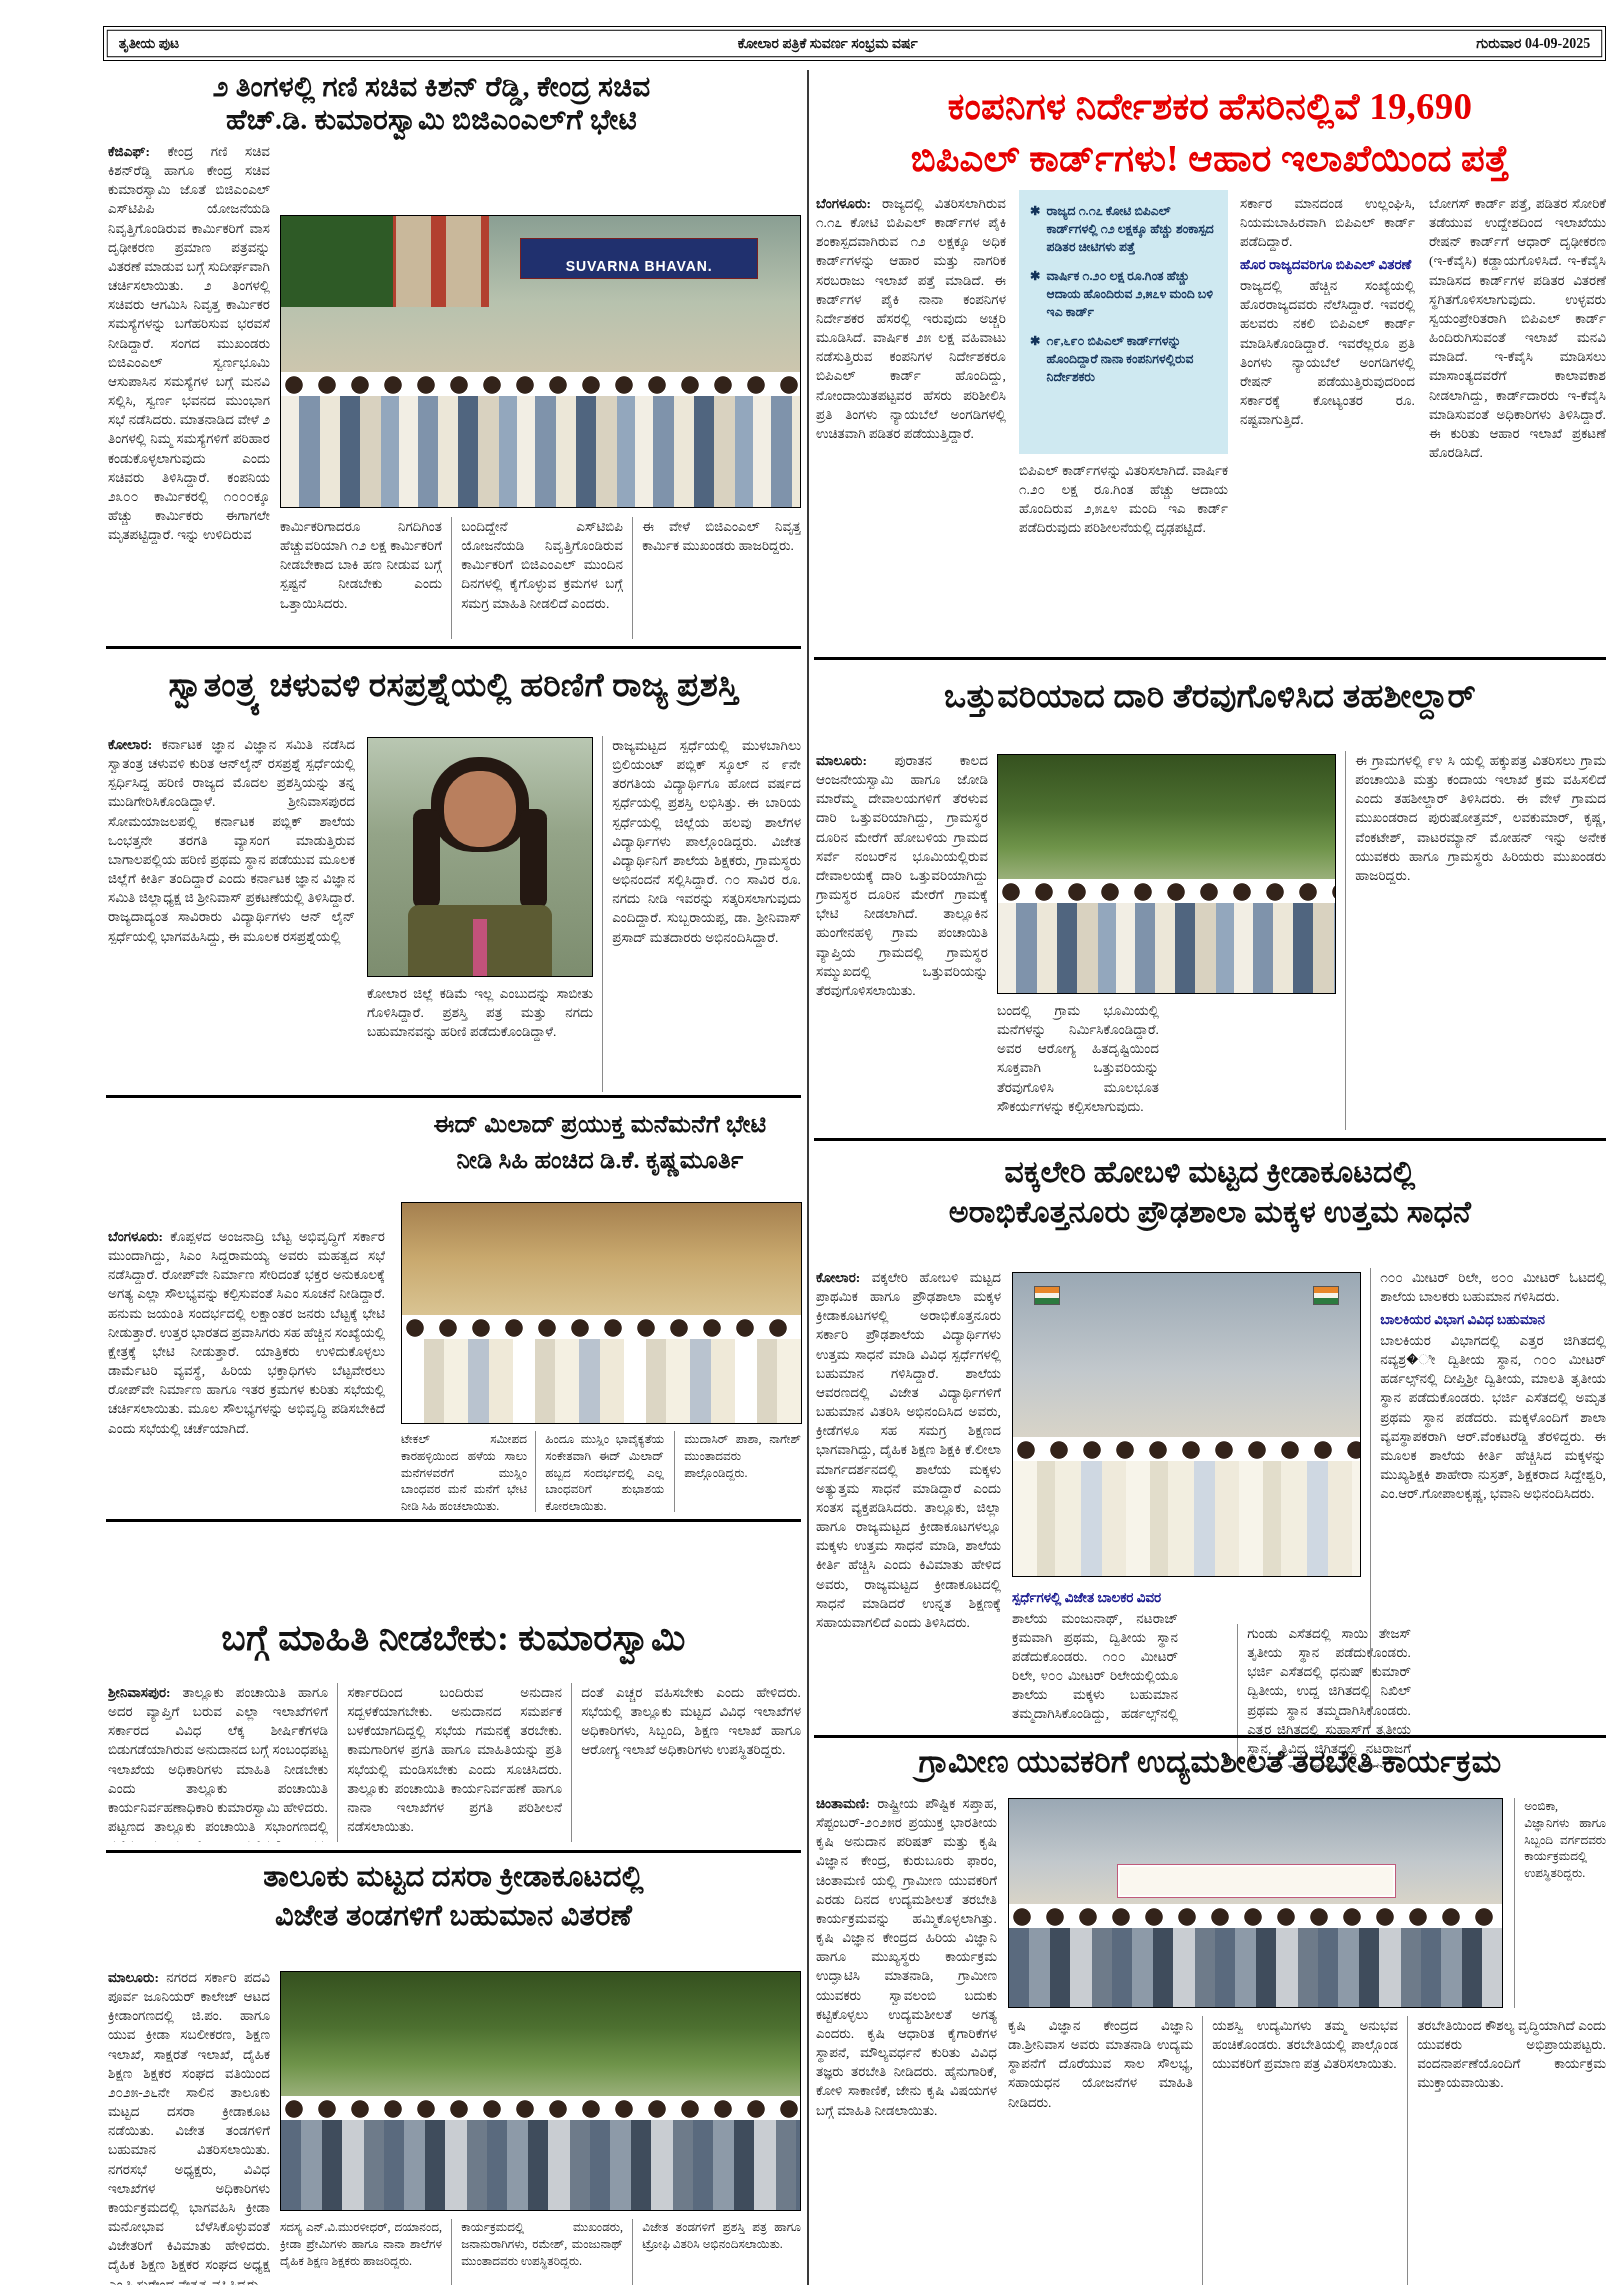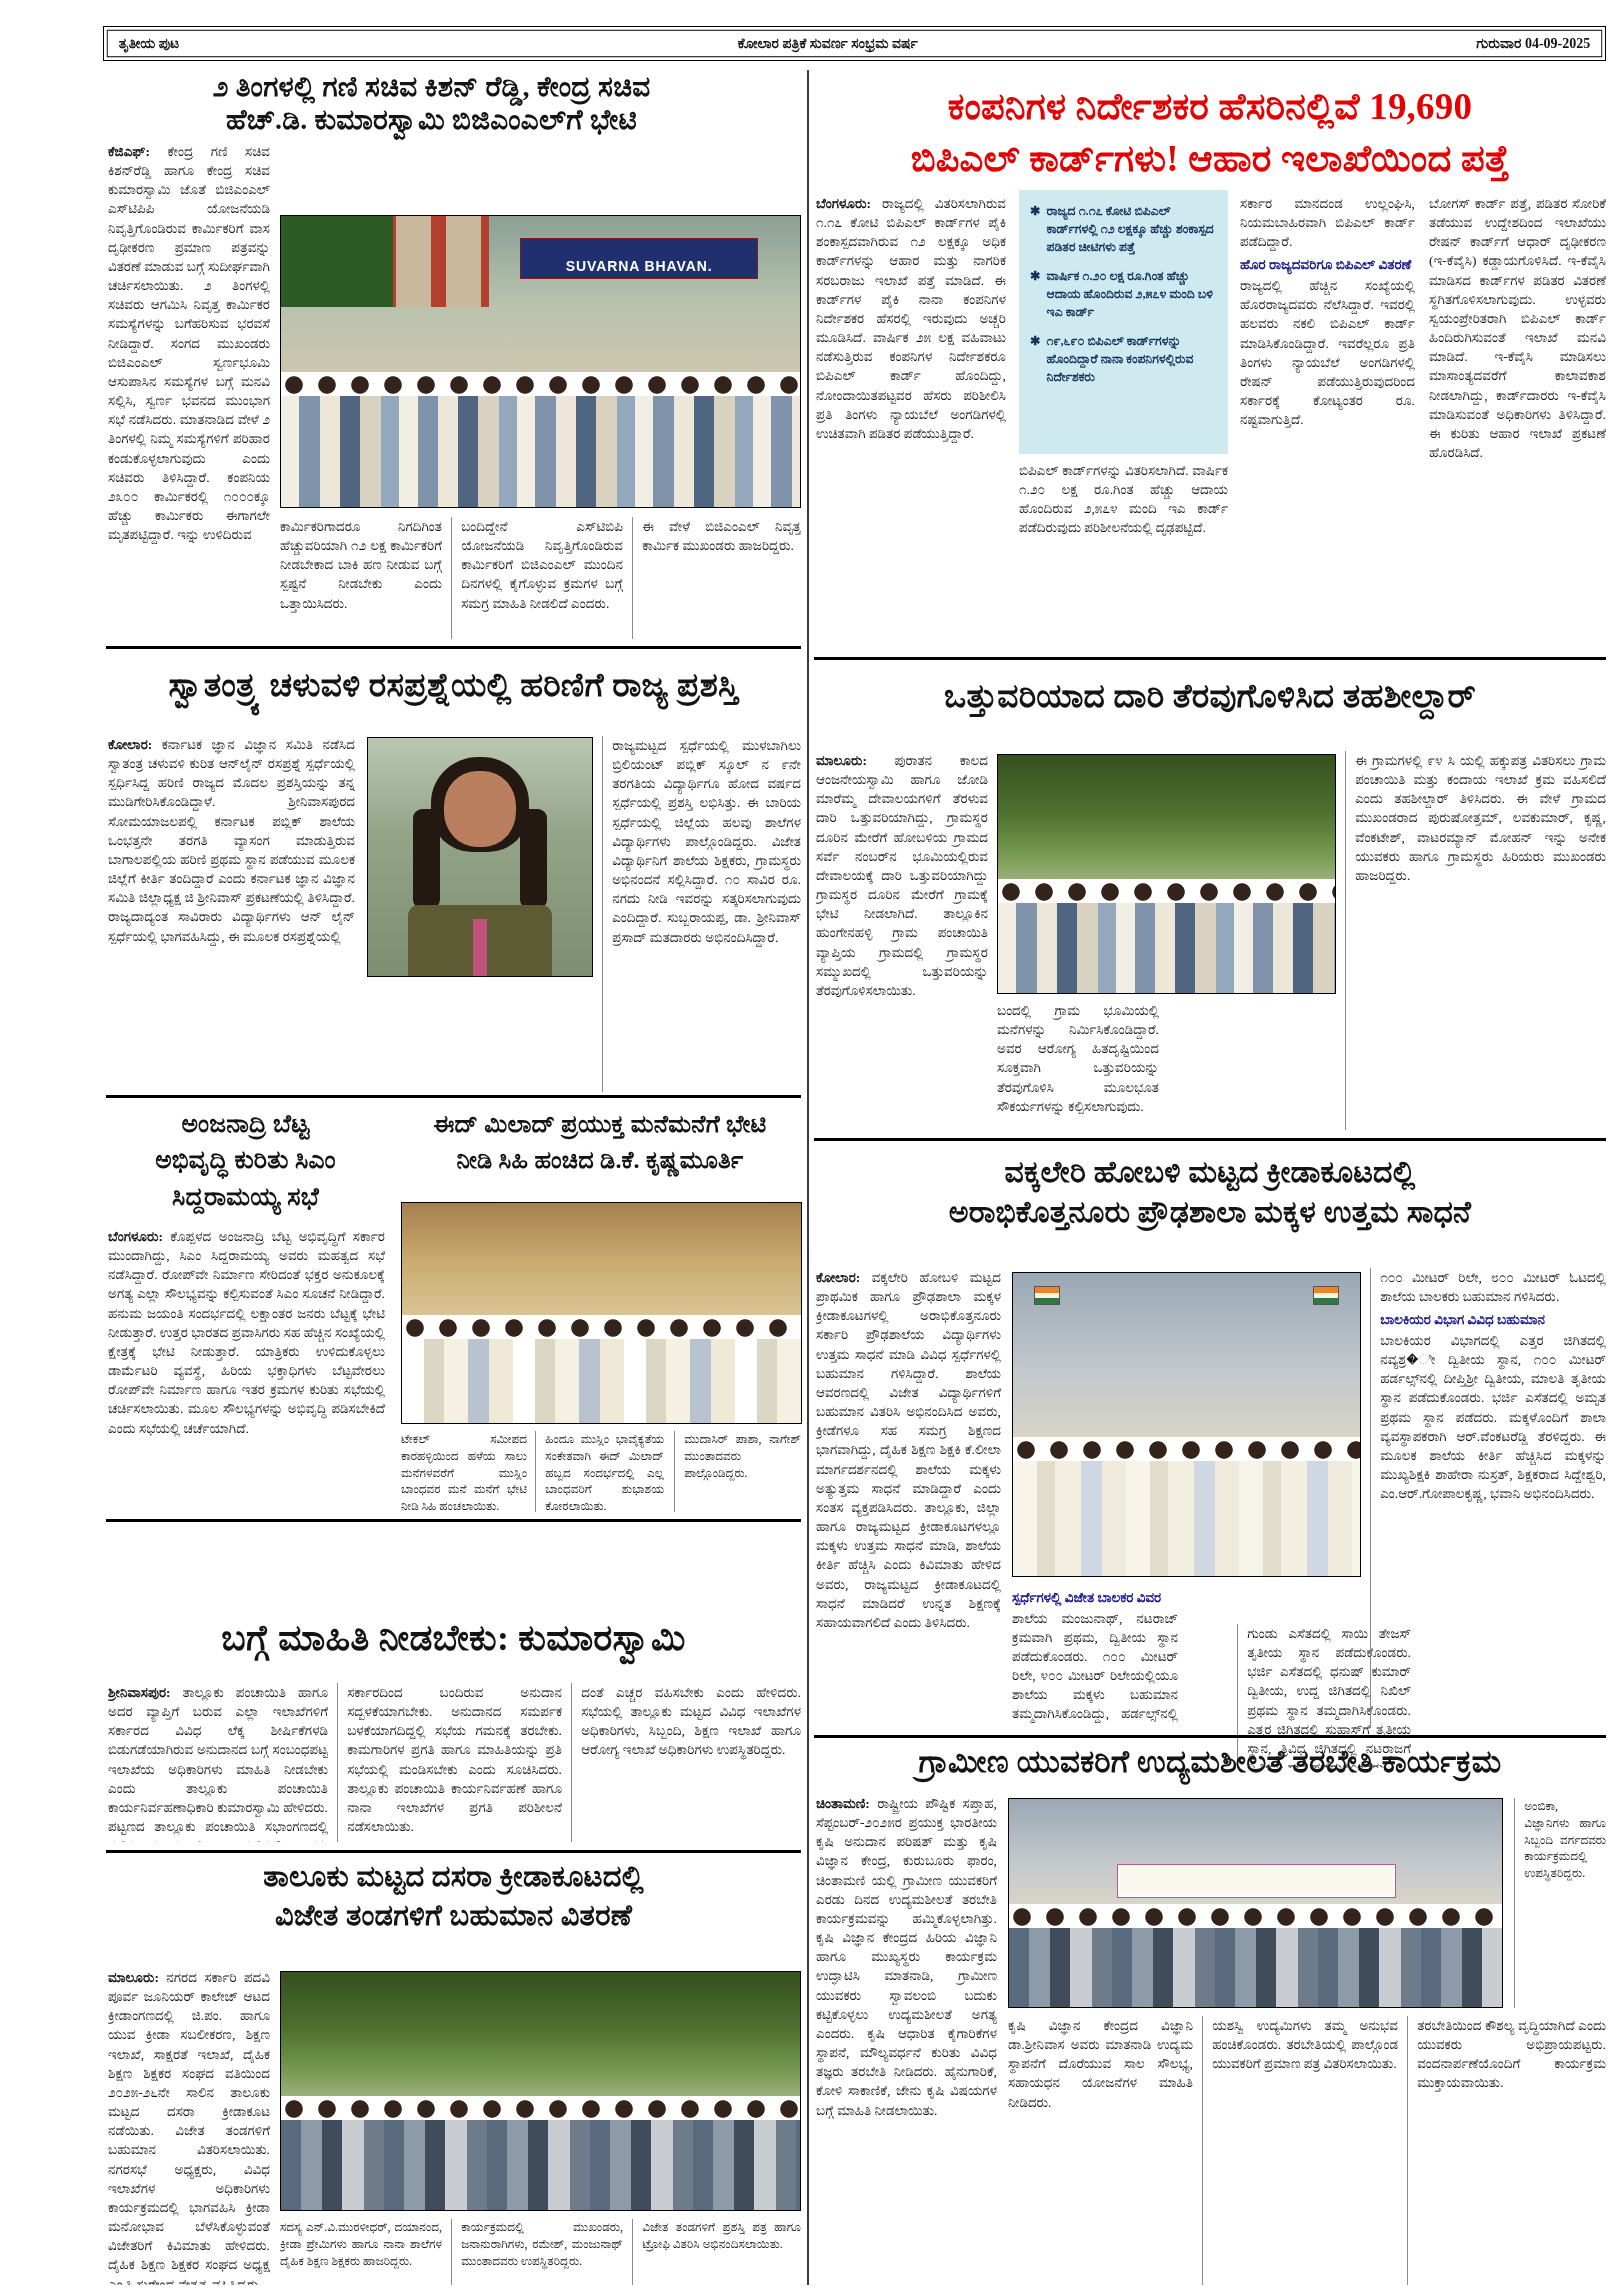--- a/index.html
+++ b/index.html
@@ -127,42 +127,38 @@
     <span>ಕರ್ನಾಟಕ ಜ್ಞಾನ ವಿಜ್ಞಾನ ಸಮಿತಿ ನಡೆಸಿದ ಸ್ವಾತಂತ್ರ ಚಳುವಳಿ ಕುರಿತ ಆನ್‌ಲೈನ್ ರಸಪ್ರಶ್ನೆ ಸ್ಪರ್ಧೆಯಲ್ಲಿ ಸ್ಪರ್ಧಿಸಿದ್ದ ಹರಿಣಿ ರಾಜ್ಯದ ಮೊದಲ ಪ್ರಶಸ್ತಿಯನ್ನು ತನ್ನ ಮುಡಿಗೇರಿಸಿಕೊಂಡಿದ್ದಾಳೆ. ಶ್ರೀನಿವಾಸಪುರದ ಸೋಮಯಾಜಲಪಲ್ಲಿ ಕರ್ನಾಟಕ ಪಬ್ಲಿಕ್ ಶಾಲೆಯ ಒಂಭತ್ತನೇ ತರಗತಿ ವ್ಯಾಸಂಗ ಮಾಡುತ್ತಿರುವ ಬಾಗಾಲಪಲ್ಲಿಯ ಹರಿಣಿ ಪ್ರಥಮ ಸ್ಥಾನ ಪಡೆಯುವ ಮೂಲಕ ಜಿಲ್ಲೆಗೆ ಕೀರ್ತಿ ತಂದಿದ್ದಾರೆ ಎಂದು ಕರ್ನಾಟಕ ಜ್ಞಾನ ವಿಜ್ಞಾನ ಸಮಿತಿ ಜಿಲ್ಲಾಧ್ಯಕ್ಷ ಜಿ ಶ್ರೀನಿವಾಸ್ ಪ್ರಕಟಣೆಯಲ್ಲಿ ತಿಳಿಸಿದ್ದಾರೆ. ರಾಜ್ಯದಾದ್ಯಂತ ಸಾವಿರಾರು ವಿದ್ಯಾರ್ಥಿಗಳು ಆನ್ ಲೈನ್ ಸ್ಪರ್ಧೆಯಲ್ಲಿ ಭಾಗವಹಿಸಿದ್ದು, ಈ ಮೂಲಕ ರಸಪ್ರಶ್ನೆಯಲ್ಲಿ</span>
   </div>
   <div class="photo" id="portrait" style="left:367px;top:737px;width:226px;height:240px;">
     <div class="hair"></div>
     <div class="face"></div>
     <div class="braidL"></div>
     <div class="braidR"></div>
     <div class="dress"></div>
     <div class="lanyard"></div>
   </div>
+  <div class="col" style="left:367px;top:984px;width:226px;height:107px;">ಕೋಲಾರ ಜಿಲ್ಲೆ ಕಡಿಮೆ ಇಲ್ಲ ಎಂಬುದನ್ನು ಸಾಬೀತು ಗೊಳಿಸಿದ್ದಾರೆ. ಪ್ರಶಸ್ತಿ ಪತ್ರ ಮತ್ತು ನಗದು ಬಹುಮಾನವನ್ನು ಹರಿಣಿ ಪಡೆದುಕೊಂಡಿದ್ದಾಳೆ.</div>
   <div class="col vr" style="left:602px;top:736px;width:199px;height:356px;">ರಾಜ್ಯಮಟ್ಟದ ಸ್ಪರ್ಧೆಯಲ್ಲಿ ಮುಳಬಾಗಿಲು ಬ್ರಿಲಿಯಂಟ್ ಪಬ್ಲಿಕ್ ಸ್ಕೂಲ್ ನ ೯ನೇ ತರಗತಿಯ ವಿದ್ಯಾರ್ಥಿಗೂ ಹೋದ ವರ್ಷದ ಸ್ಪರ್ಧೆಯಲ್ಲಿ ಪ್ರಶಸ್ತಿ ಲಭಿಸಿತ್ತು. ಈ ಬಾರಿಯ ಸ್ಪರ್ಧೆಯಲ್ಲಿ ಜಿಲ್ಲೆಯ ಹಲವು ಶಾಲೆಗಳ ವಿದ್ಯಾರ್ಥಿಗಳು ಪಾಲ್ಗೊಂಡಿದ್ದರು. ವಿಜೇತ ವಿದ್ಯಾರ್ಥಿನಿಗೆ ಶಾಲೆಯ ಶಿಕ್ಷಕರು, ಗ್ರಾಮಸ್ಥರು ಅಭಿನಂದನೆ ಸಲ್ಲಿಸಿದ್ದಾರೆ. ೧೦ ಸಾವಿರ ರೂ. ನಗದು ನೀಡಿ ಇವರನ್ನು ಸತ್ಕರಿಸಲಾಗುವುದು ಎಂದಿದ್ದಾರೆ. ಸುಬ್ಬರಾಯಪ್ಪ, ಡಾ. ಶ್ರೀನಿವಾಸ್ ಪ್ರಸಾದ್ ಮತದಾರರು ಅಭಿನಂದಿಸಿದ್ದಾರೆ.</div>
   <div class="abs hrule" style="left:106px;top:1095px;width:695px;"></div>
 
   <div class="abs hl nowrap" style="left:814px;top:677px;width:792px;font-size:33px;">ಒತ್ತುವರಿಯಾದ ದಾರಿ ತೆರವುಗೊಳಿಸಿದ ತಹಶೀಲ್ದಾರ್</div>
   <div class="col" style="left:816px;top:751px;width:172px;height:378px;">
     <b>ಮಾಲೂರು:</b>
     <span>ಪುರಾತನ ಕಾಲದ ಆಂಜನೇಯಸ್ವಾಮಿ ಹಾಗೂ ಜೋಡಿ ಮಾರೆಮ್ಮ ದೇವಾಲಯಗಳಿಗೆ ತೆರಳುವ ದಾರಿ ಒತ್ತುವರಿಯಾಗಿದ್ದು, ಗ್ರಾಮಸ್ಥರ ದೂರಿನ ಮೇರೆಗೆ ಹೋಬಳಿಯ ಗ್ರಾಮದ ಸರ್ವೆ ನಂಬರ್‌ನ ಭೂಮಿಯಲ್ಲಿರುವ ದೇವಾಲಯಕ್ಕೆ ದಾರಿ ಒತ್ತುವರಿಯಾಗಿದ್ದು ಗ್ರಾಮಸ್ಥರ ದೂರಿನ ಮೇರೆಗೆ ಗ್ರಾಮಕ್ಕೆ ಭೇಟಿ ನೀಡಲಾಗಿದೆ. ತಾಲ್ಲೂಕಿನ ಹುಂಗೇನಹಳ್ಳಿ ಗ್ರಾಮ ಪಂಚಾಯಿತಿ ವ್ಯಾಪ್ತಿಯ ಗ್ರಾಮದಲ್ಲಿ ಗ್ರಾಮಸ್ಥರ ಸಮ್ಮುಖದಲ್ಲಿ ಒತ್ತುವರಿಯನ್ನು ತೆರವುಗೊಳಿಸಲಾಯಿತು.</span>
   </div>
   <div class="photo" style="left:997px;top:754px;width:339px;height:240px;">
     <div class="ph-top t-green"></div>
     <div class="ph-heads"></div>
     <div class="ph-crowd c-a"></div>
   </div>
   <div class="col" style="left:997px;top:1001px;width:162px;height:129px;">ಬಂದಲ್ಲಿ ಗ್ರಾಮ ಭೂಮಿಯಲ್ಲಿ ಮನೆಗಳನ್ನು ನಿರ್ಮಿಸಿಕೊಂಡಿದ್ದಾರೆ. ಅವರ ಆರೋಗ್ಯ ಹಿತದೃಷ್ಟಿಯಿಂದ ಸೂಕ್ತವಾಗಿ ಒತ್ತುವರಿಯನ್ನು ತೆರವುಗೊಳಿಸಿ ಮೂಲಭೂತ ಸೌಕರ್ಯಗಳನ್ನು ಕಲ್ಪಿಸಲಾಗುವುದು.</div>
   <div class="col vr" style="left:1345px;top:751px;width:261px;height:379px;">ಈ ಗ್ರಾಮಗಳಲ್ಲಿ ೯೪ ಸಿ ಯಲ್ಲಿ ಹಕ್ಕುಪತ್ರ ವಿತರಿಸಲು ಗ್ರಾಮ ಪಂಚಾಯಿತಿ ಮತ್ತು ಕಂದಾಯ ಇಲಾಖೆ ಕ್ರಮ ವಹಿಸಲಿದೆ ಎಂದು ತಹಶೀಲ್ದಾರ್ ತಿಳಿಸಿದರು. ಈ ವೇಳೆ ಗ್ರಾಮದ ಮುಖಂಡರಾದ ಪುರುಷೋತ್ತಮ್, ಲವಕುಮಾರ್, ಕೃಷ್ಣ, ವೆಂಕಟೇಶ್, ವಾಟರಮ್ಯಾನ್ ಮೋಹನ್ ಇನ್ನು ಅನೇಕ ಯುವಕರು ಹಾಗೂ ಗ್ರಾಮಸ್ಥರು ಹಿರಿಯರು ಮುಖಂಡರು ಹಾಜರಿದ್ದರು.</div>
   <div class="abs hrule" style="left:814px;top:1138px;width:792px;"></div>
 
-  <div class="abs hl" style="left:106px;top:1106px;width:279px;font-size:25px;line-height:1.45;">
-    <div>ಅಂಜನಾದ್ರಿ ಬೆಟ್ಟ</div>
-    <div>ಅಭಿವೃದ್ಧಿ ಕುರಿತು ಸಿಎಂ</div>
-    <div>ಸಿದ್ದರಾಮಯ್ಯ ಸಭೆ</div>
-  </div>
   <div class="col" style="left:108px;top:1227px;width:277px;height:281px;">
     <b>ಬೆಂಗಳೂರು:</b>
     <span>ಕೊಪ್ಪಳದ ಅಂಜನಾದ್ರಿ ಬೆಟ್ಟ ಅಭಿವೃದ್ಧಿಗೆ ಸರ್ಕಾರ ಮುಂದಾಗಿದ್ದು, ಸಿಎಂ ಸಿದ್ದರಾಮಯ್ಯ ಅವರು ಮಹತ್ವದ ಸಭೆ ನಡೆಸಿದ್ದಾರೆ. ರೋಪ್‌ವೇ ನಿರ್ಮಾಣ ಸೇರಿದಂತೆ ಭಕ್ತರ ಅನುಕೂಲಕ್ಕೆ ಅಗತ್ಯ ಎಲ್ಲಾ ಸೌಲಭ್ಯವನ್ನು ಕಲ್ಪಿಸುವಂತೆ ಸಿಎಂ ಸೂಚನೆ ನೀಡಿದ್ದಾರೆ. ಹನುಮ ಜಯಂತಿ ಸಂದರ್ಭದಲ್ಲಿ ಲಕ್ಷಾಂತರ ಜನರು ಬೆಟ್ಟಕ್ಕೆ ಭೇಟಿ ನೀಡುತ್ತಾರೆ. ಉತ್ತರ ಭಾರತದ ಪ್ರವಾಸಿಗರು ಸಹ ಹೆಚ್ಚಿನ ಸಂಖ್ಯೆಯಲ್ಲಿ ಕ್ಷೇತ್ರಕ್ಕೆ ಭೇಟಿ ನೀಡುತ್ತಾರೆ. ಯಾತ್ರಿಕರು ಉಳಿದುಕೊಳ್ಳಲು ಡಾರ್ಮೆಟರಿ ವ್ಯವಸ್ಥೆ, ಹಿರಿಯ ಭಕ್ತಾಧಿಗಳು ಬೆಟ್ಟವೇರಲು ರೋಪ್‌ವೇ ನಿರ್ಮಾಣ ಹಾಗೂ ಇತರ ಕ್ರಮಗಳ ಕುರಿತು ಸಭೆಯಲ್ಲಿ ಚರ್ಚಿಸಲಾಯಿತು. ಮೂಲ ಸೌಲಭ್ಯಗಳನ್ನು ಅಭಿವೃದ್ಧಿ ಪಡಿಸಬೇಕಿದೆ ಎಂದು ಸಭೆಯಲ್ಲಿ ಚರ್ಚೆಯಾಗಿದೆ.</span>
   </div>
 
   <div class="abs hl" style="left:399px;top:1106px;width:402px;font-size:24px;line-height:1.5;">
     <div class="nowrap">ಈದ್ ಮಿಲಾದ್ ಪ್ರಯುಕ್ತ ಮನೆಮನೆಗೆ ಭೇಟಿ</div>
     <div class="nowrap">ನೀಡಿ ಸಿಹಿ ಹಂಚಿದ ಡಿ.ಕೆ. ಕೃಷ್ಣಮೂರ್ತಿ</div>
   </div>
   <div class="photo" style="left:401px;top:1202px;width:401px;height:222px;">

